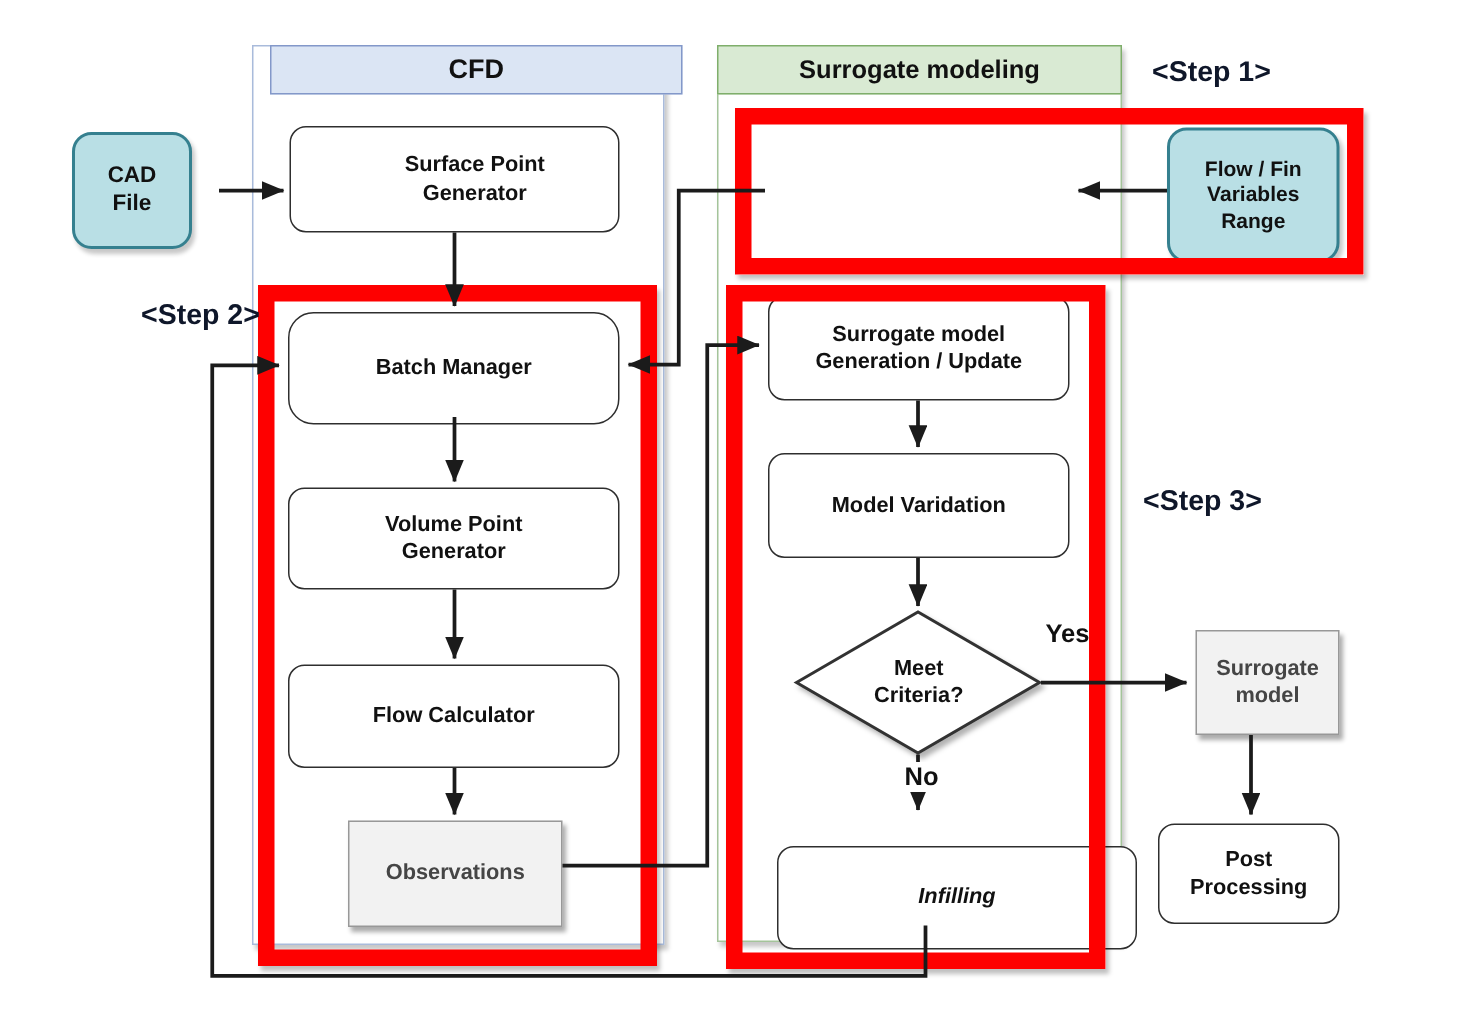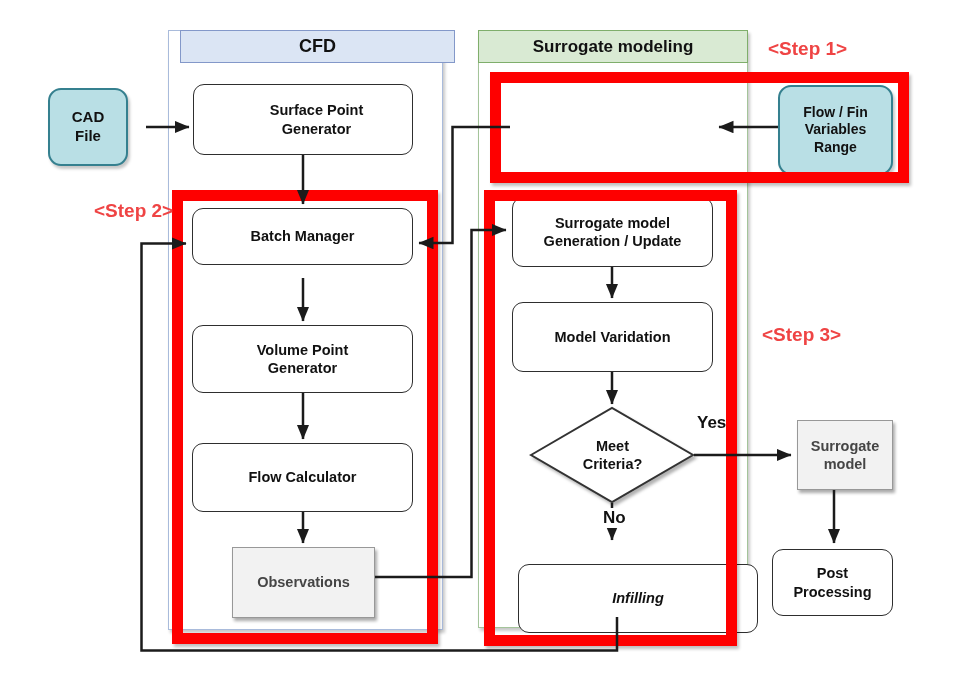--- a/index.html
+++ b/index.html
@@ -21,21 +21,21 @@
           text-align:center; font-weight:bold; font-size:14.5px; color:#111; z-index:4; }
   .label { white-space:pre-line; line-height:1.25; }
   .rounded { background:#fff; border:1.8px solid #2e2e2e; border-radius:11px; }
   .greybox { background:#f2f2f2; border:1.4px solid #989898; color:#454545;
              box-shadow:2px 3px 3px rgba(0,0,0,0.33); }
   .tealbox { background:#b9dfe5; border:2px solid #35808f; border-radius:13px;
              box-shadow:2px 3px 3px rgba(0,0,0,0.22); }
 
   #node-cad       { left:48px;  top:88px;  width:80px;  height:78px; font-size:15px; }
   #node-spg       { left:193px; top:84px;  width:220px; height:71px;padding-left:27px; }
-  #node-batch     { left:192px; top:208px; width:221px; height:57px; }
+  #node-batch     { left:192px; top:208px; width:221px; height:75px;border-radius:17px; }
   #node-vpg       { left:192px; top:325px; width:221px; height:68px; }
   #node-flowcalc  { left:192px; top:443px; width:221px; height:69px; }
   #node-obs       { left:232px; top:547px; width:143px; height:71px; }
   #node-sampling  { left:510px; top:92px;  width:203px; height:70px; }
   #node-smg       { left:512px; top:197px; width:201px; height:70px; }
   #node-mv        { left:512px; top:302px; width:201px; height:70px; }
   #node-infilling { left:518px; top:564px; width:240px; height:69px;font-style:italic; }
   #node-flowfin   { left:778px; top:85px;  width:115px; height:90px; font-size:14px; }
   #node-sm        { left:797px; top:420px; width:96px;  height:70px; }
   #node-pp        { left:772px; top:549px; width:121px; height:67px; }
@@ -45,21 +45,21 @@
   #edges { position:absolute; left:0; top:0; width:973px; height:680px; z-index:7; pointer-events:none; }
   #edges path.flowline { fill:none; stroke:#1b1b1b; stroke-width:2.5px; }
 
   
   .red-rect { position:absolute; border:11px solid #fe0000; z-index:6;
               box-shadow:2px 3px 3px rgba(0,0,0,0.25); background:transparent; }
   #red-step1 { left:490px; top:72px;  width:419px; height:111px; }
   #red-step2 { left:172px; top:190px; width:266px; height:454px; }
   #red-step3 { left:484px; top:190px; width:253px; height:456px; }
 
-  .step-label { position:absolute; color:#ef4444; font-weight:bold; font-size:19px; z-index:8; }
+  .step-label { position:absolute; color:#0f172a; font-weight:bold; font-size:19px; z-index:8; }
   #step1-label { left:768px; top:38px; }
   #step2-label { left:94px;  top:200px; }
   #step3-label { left:762px; top:324px; }
 
   .edge-label { position:absolute; font-weight:bold; color:#111; font-size:17px; }
   #yes-label { left:697px; top:413px; z-index:5; }
   #no-label  { left:599px; top:508px; z-index:8; background:#fff; padding:0 4px; }
 </style>
 </head>
 <body>

